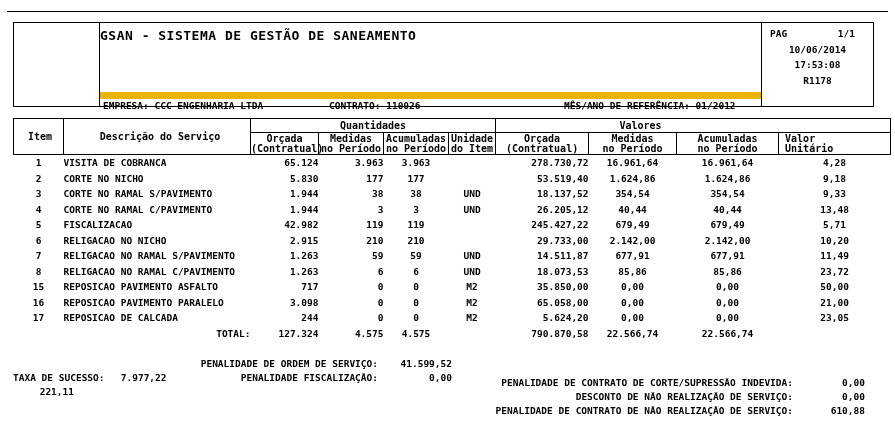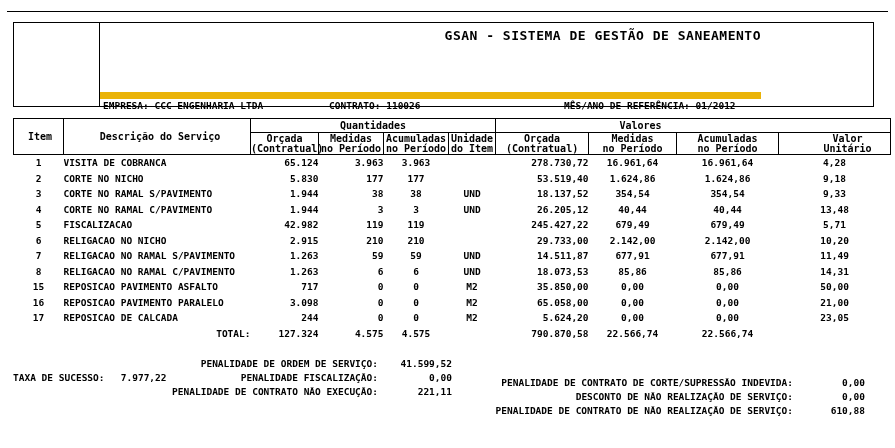--- a/index.html
+++ b/index.html
@@ -3,41 +3,41 @@
 <meta charset="utf-8">
 <style>
   *{margin:0;padding:0;box-sizing:border-box}
   body{margin:0;background:#fff}
   .page{position:relative;width:895px;height:448px;background:#fff;color:#000;
         font-family:"DejaVu Sans Mono","Liberation Mono",monospace;font-weight:700;
         font-size:9.5px;overflow:hidden}
   .top-rule{position:absolute;left:7px;top:11px;width:881px;border-top:1px solid #000}
   .hdr-box{position:absolute;left:13px;top:22px;width:861px;height:85px;border:1px solid #000}
   .logo-cell{position:absolute;left:0;top:0;bottom:0;width:86px;border-right:1px solid #000}
-  .title-wrap{position:absolute;left:86px;right:112px;top:0;text-align:right}
+  .title-wrap{position:absolute;left:86px;right:112px;top:0;text-align:left}
   .title{margin-top:6px;font-size:13px;line-height:14px;letter-spacing:.5px}
   .subtitle{margin-top:6px;font-size:9.5px}
   .pag-cell{position:absolute;right:0;top:0;bottom:0;width:112px;border-left:1px solid #000;
             line-height:15.5px;padding-top:3px}
   .pag-line1{display:flex;justify-content:space-between;padding:0 18px 0 8px}
   .pag-line{text-align:center}
   .empresa-row{position:absolute;left:86px;right:112px;bottom:0;height:14px;line-height:13px;
                border-top:7px solid #eab308}
   .e-emp{position:absolute;left:3px}
   .e-con{position:absolute;left:229px}
   .e-mes{position:absolute;left:464px}
 
   table.svc{position:absolute;left:13px;top:118px;width:877px;border-collapse:collapse;table-layout:fixed}
   .svc th{border:1px solid #000;padding:0;font-weight:700;font-size:10px}
   .svc tr.group th{height:14px;text-align:center;vertical-align:middle}
   .svc th.h-item{text-align:left;padding-left:3px;vertical-align:middle}
   .svc th.h-desc{text-align:left;padding-left:6px;vertical-align:middle}
   .svc th.h-val{padding-right:105px}
   .svc tr.subs th{height:22px;line-height:10px;text-align:center;vertical-align:middle;white-space:pre-line}
-  .svc tr.subs th.sh-vu{text-align:center;padding-left:26px}
+  .svc tr.subs th.sh-vu{text-align:left;padding-left:6px}
   .svc td{border:none;height:15.5px;line-height:15.5px;padding:0;font-size:9.5px;overflow:hidden;white-space:nowrap}
   .c-item{text-align:center}
   .c-desc{text-align:left;padding-left:6px}
   .c-qo{text-align:right;padding-right:10px}
   .c-qm{text-align:right;padding-right:30px}
   .c-qa{text-align:center}
   .c-un{text-align:center}
   .c-vo{text-align:right;padding-right:32px}
   .c-vm{text-align:center}
   .c-va{text-align:center}
@@ -57,20 +57,29 @@
 </head>
 <body>
 
 <div class="page">
   <div class="top-rule"></div>
 
   <div class="hdr-box">
     <div class="logo-cell"></div>
     <div class="title-wrap">
       <div class="title">GSAN - SISTEMA DE GESTÃO DE SANEAMENTO</div>
+    </div>
+    <div class="pag-cell">
+      <div class="pag-line1">
+        <span>PAG</span>
+        <span>1/1</span>
+      </div>
+      <div class="pag-line">10/06/2014</div>
+      <div class="pag-line">17:53:08</div>
+      <div class="pag-line">R1178</div>
     </div>
     <div class="empresa-row">
       <span class="e-emp">EMPRESA: CCC ENGENHARIA LTDA</span>
       <span class="e-con">CONTRATO: 110026</span>
       <span class="e-mes">MÊS/ANO DE REFERÊNCIA: 01/2012</span>
     </div>
   </div>
 
   <table class="svc">
     <colgroup>
@@ -207,21 +216,21 @@
         <tr>
           <td class="c-item">8</td>
           <td class="c-desc">RELIGACAO NO RAMAL C/PAVIMENTO</td>
           <td class="c-qo">1.263</td>
           <td class="c-qm">6</td>
           <td class="c-qa">6</td>
           <td class="c-un">UND</td>
           <td class="c-vo">18.073,53</td>
           <td class="c-vm">85,86</td>
           <td class="c-va">85,86</td>
-          <td class="c-vu">14,31</td>
+          <td class="c-vu">23,72</td>
         </tr>
 
         <tr>
           <td class="c-item">15</td>
           <td class="c-desc">REPOSICAO PAVIMENTO ASFALTO</td>
           <td class="c-qo">717</td>
           <td class="c-qm">0</td>
           <td class="c-qa">0</td>
           <td class="c-un">M2</td>
           <td class="c-vo">35.850,00</td>
@@ -282,21 +291,20 @@
         <span class="lbl">PENALIDADE DE ORDEM DE SERVIÇO:</span>
         <span class="val">41.599,52</span>
       </div>
 
       <div class="f-row">
         <span class="lbl">PENALIDADE FISCALIZAÇÃO:</span>
         <span class="val">0,00</span>
       </div>
 
       <div class="f-row">
-        <span class="lbl">PENALIDADE DE CONTRATO NÃO EXECUÇÃO:</span>
         <span class="val">221,11</span>
       </div>
 
   </div>
 
   <div class="f-right">
 
       <div class="f-row">
         <span class="lbl">PENALIDADE DE CONTRATO DE CORTE/SUPRESSÃO INDEVIDA:</span>
         <span class="val">0,00</span>

